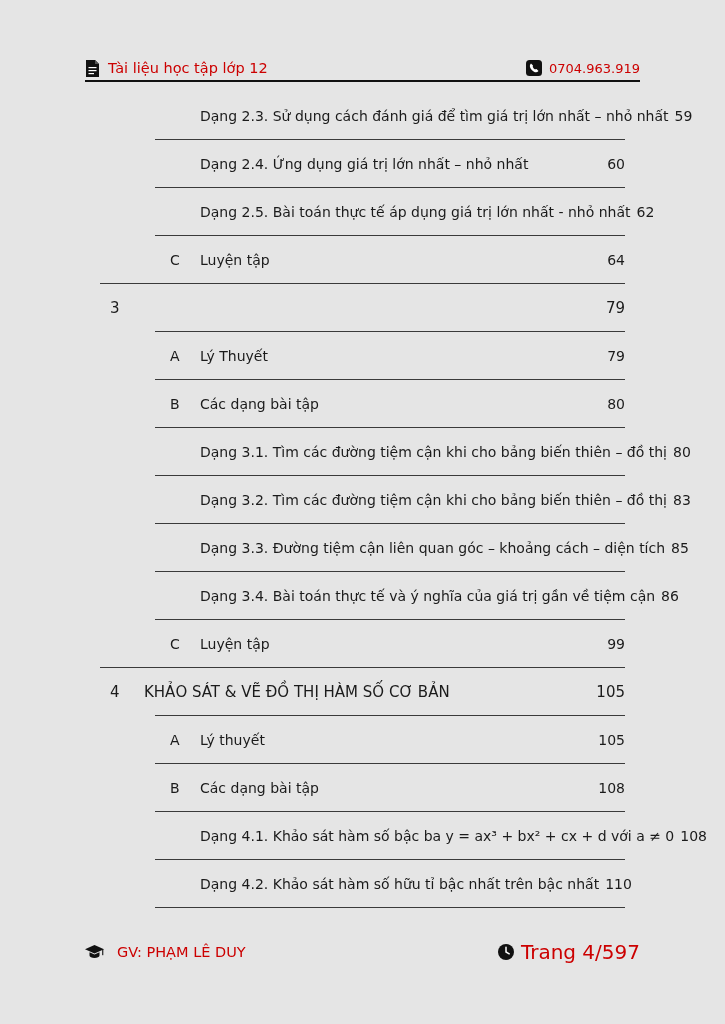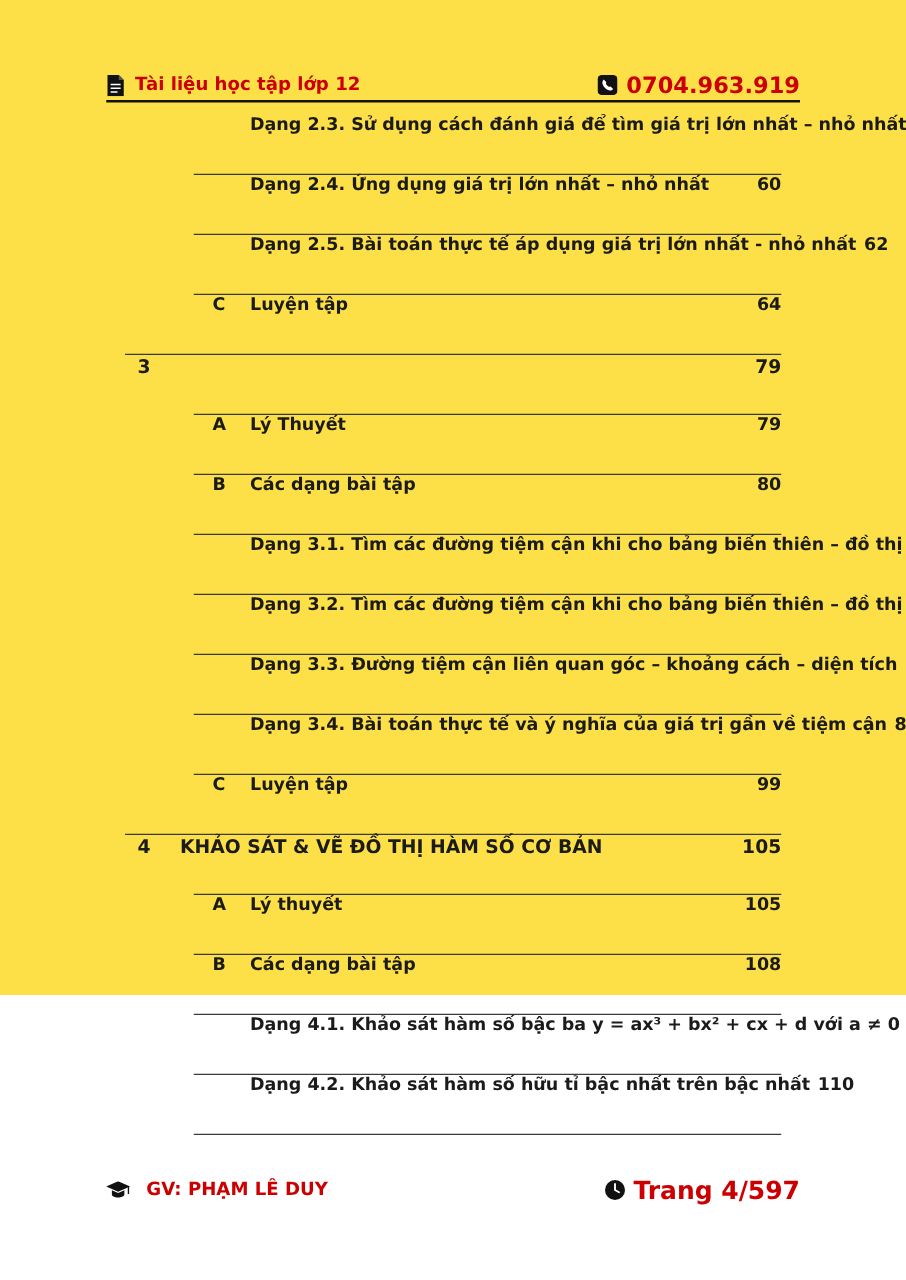--- a/index.html
+++ b/index.html
@@ -4,33 +4,33 @@
 <title>Document</title>
 <style>
   :root{
     --accent:#cc0000;
     --text:#1b1b1b;
     --rule:#3a3a3a;
   }
   *{margin:0;padding:0;box-sizing:border-box;}
   html,body{width:725px;height:1024px;background:#ffffff;overflow:hidden;
     font-family:"DejaVu Sans","Liberation Sans",sans-serif;color:var(--text);}
-  .page{position:relative;width:725px;height:796px;background:#fde047;font-weight:bold;}
+  .page{position:relative;width:725px;height:1024px;background:#e5e5e5;}
 
   
   .header{position:absolute;top:56px;left:85px;right:85px;height:24px;
     display:flex;align-items:center;}
   .header .title{color:var(--accent);font-size:14.5px;margin-left:8px;}
   .header .spacer{flex:1;}
-  .header .phone{color:var(--accent);font-size:18px;margin-left:7px;}
+  .header .phone{color:var(--accent);font-size:13px;margin-left:7px;}
   .header-rule{position:absolute;top:80px;left:85px;right:85px;height:2px;background:#111;}
 
   
   .toc{position:absolute;top:92px;left:100px;width:525px;}
-  .toc-row{display:flex;align-items:flex-start;height:47px;font-size:14px;white-space:nowrap;cursor:pointer;}
+  .toc-row{display:flex;align-items:center;height:47px;font-size:14px;white-space:nowrap;cursor:pointer;}
   .toc-row .marker{flex:0 0 auto;}
   .toc-row.chapter{font-size:15px;}
   .toc-row.chapter .marker{margin-left:10px;width:34px;}
   .toc-row.section .marker{margin-left:70px;width:30px;}
   .toc-row.dang .label{margin-left:100px;}
   .toc-row .page-num{margin-left:auto;padding-left:6px;text-align:right;flex:0 0 auto;}
   .divider{height:1px;background:var(--rule);}
   .divider.full{margin-left:0;}
   .divider.indent{margin-left:55px;}
 

